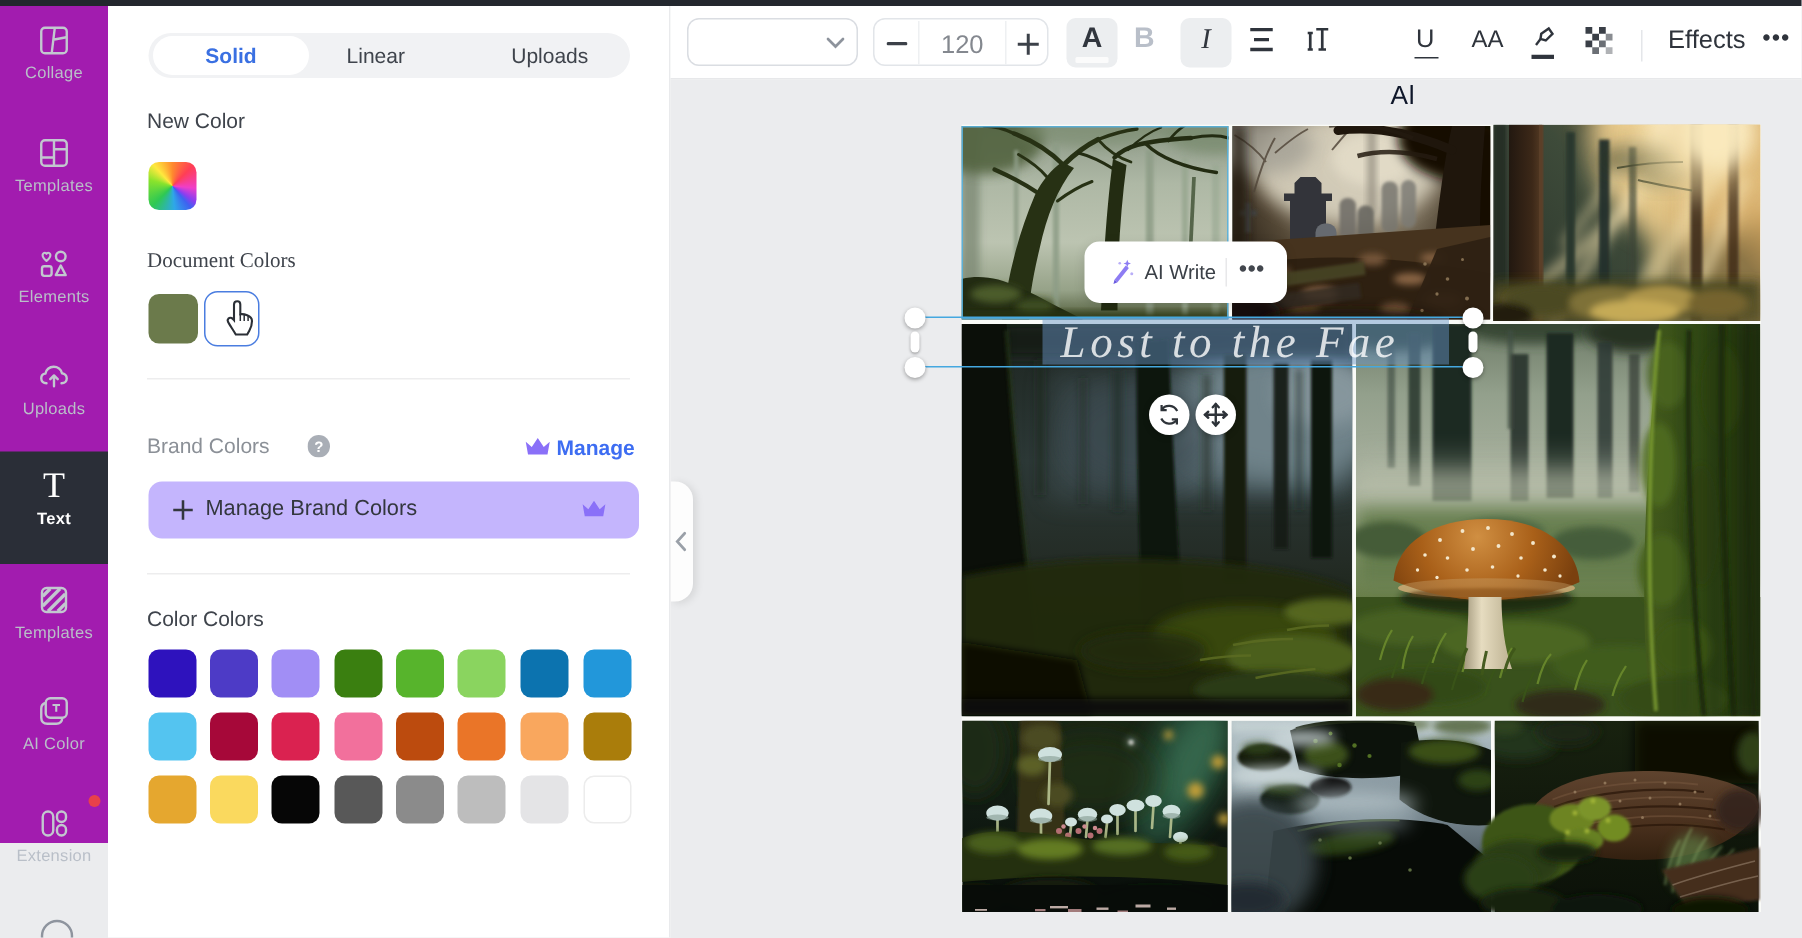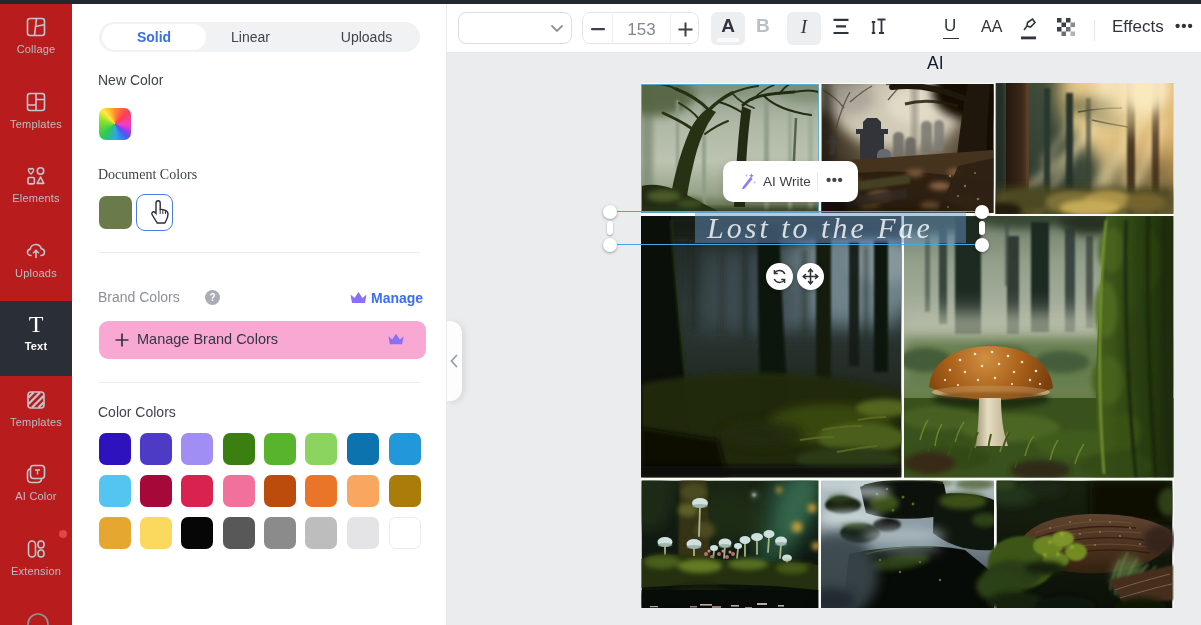--- a/index.html
+++ b/index.html
@@ -1,35 +1,35 @@
 <!DOCTYPE html>
 <html><head>
 <meta charset="utf-8">
 <style>
 * { margin:0; padding:0; box-sizing:border-box; }
 html,body { width:1201px; height:625px; overflow:hidden; font-family:"Liberation Sans", sans-serif; background:#ebecee; }
 .abs { position:absolute; }
 #topbar { position:absolute; left:0; top:0; width:1201px; height:4px; background:#23272e; z-index:30; }
-#sidebar { position:absolute; left:0; top:0; width:72px; height:625px; background:#b91c1c; z-index:20;text-decoration:underline; }
+#sidebar { position:absolute; left:0; top:0; width:72px; height:562px; background:#a21caf; z-index:20;text-decoration:underline; }
 .sbitem { position:absolute; left:0; width:72px; height:75px; text-align:center; color:#b9bfc8; }
 .sbitem svg { display:block; margin:12px auto 0; }
 .sblabel { font-size:11px; margin-top:4px; letter-spacing:0.2px; }
 .sbactive { background:#2a2e37; color:#ffffff; }
 .sbactive .sblabel { font-weight:bold; color:#fff; }
 #panel { position:absolute; left:72px; top:4px; width:375px; height:621px; background:#ffffff; z-index:10; border-right:1px solid #e9eaec; }
 #tabs { position:absolute; left:27px; top:18px; width:321px; height:30px; background:#f1f2f4; border-radius:16px; }
 #tabsolid { position:absolute; left:3px; top:2px; width:104px; height:26px; background:#ffffff; border-radius:14px; color:#3a70e2; font-weight:bold; font-size:14px; line-height:26px; text-align:center; }
 .tabtxt { position:absolute; top:0; width:107px; height:30px; line-height:30px; text-align:center; font-size:14px; color:#3f444c; }
 .plabel { position:absolute; left:26px; font-size:14px; color:#3f444c; }
 .pdivider { position:absolute; left:26px; width:322px; height:1px; background:#ededee; }
 #newswatch { position:absolute; left:27px; top:104px; width:32px; height:32px; border-radius:7px;
   background: conic-gradient(from 0deg at 50% 50%, #ff8a2e 0deg, #ff3e55 45deg, #f03ec8 95deg, #8a3ef0 125deg, #3e62f0 140deg, #2ea8e8 175deg, #2ec853 225deg, #8ae32c 285deg, #ffe93e 318deg, #ff8a2e 360deg); }
 #docswatch { position:absolute; left:27px; top:192px; width:33px; height:33px; border-radius:7px; background:#6b7a4b; }
 #selswatch { position:absolute; left:64px; top:190px; width:37px; height:37px; border-radius:9px; background:#fff; border:1.5px solid #4a7de0; }
-#brandbtn { position:absolute; left:27px; top:317px; width:327px; height:38px; background:#f9a8d4; border-radius:9px; }
+#brandbtn { position:absolute; left:27px; top:317px; width:327px; height:38px; background:#c4b5fd; border-radius:9px; }
 .swrow { position:absolute; left:27px; height:32px; }
 .sw { position:absolute; top:0; width:32px; height:32px; border-radius:7px; }
 #toolbar { position:absolute; left:447px; top:4px; width:754px; height:49px; background:#ffffff; border-bottom:1px solid #e7e8ea; z-index:10; }
 #canvas { position:absolute; left:447px; top:54px; width:754px; height:571px; background:#ebecee; }
 #fontdd { position:absolute; left:11px; top:8px; width:114px; height:32px; border:1px solid #dadde2; border-radius:8px; background:#fff; }
 #sizectl { position:absolute; left:135px; top:8px; width:117px; height:32px; border:1px solid #e2e5e9; border-radius:8px; background:#fff; }
 .szdiv { position:absolute; top:1px; width:1px; height:29px; background:#eef0f2; }
 .tbtn { position:absolute; top:8px; width:34px; height:33px; border-radius:6px; background:#eceef0; }
 .ticon { position:absolute; top:8px; height:33px; }
 #collapse { position:absolute; left:447px; top:321px; width:15px; height:80px; background:#fdfdfd; border-radius:0 12px 12px 0; box-shadow:2px 1px 6px rgba(0,0,0,0.10); z-index:5; }
@@ -178,21 +178,21 @@
     <svg class="abs" style="left:91px; top:11px;" width="14" height="9" viewBox="0 0 14 9" fill="none" stroke="#8d939c" stroke-width="1.8" stroke-linecap="round">
         <path d="M2 2 L7 7 L12 2"></path>
       </svg>
   </div>
   <div id="sizectl">
     <div class="szdiv" style="left:29px;"></div>
     <div class="szdiv" style="left:87px;"></div>
     <svg class="abs" style="left:8px; top:15px;" width="14" height="3" viewBox="0 0 14 3">
         <rect width="14" height="2.2" rx="1" fill="#3c4149"></rect>
       </svg>
-    <div class="abs" style="left:30px; top:7px; width:57px; text-align:center; font-size:17px; color:#84888f;">153</div>
+    <div class="abs" style="left:30px; top:7px; width:57px; text-align:center; font-size:17px; color:#84888f;">120</div>
     <svg class="abs" style="left:95px; top:9px;" width="15" height="15" viewBox="0 0 15 15" stroke="#3c4149" stroke-width="2">
         <path d="M7.5 0.5 V14.5 M0.5 7.5 H14.5"></path>
       </svg>
   </div>
   <div class="tbtn" style="left:264px;">
     <div style="position:absolute; left:0; top:3px; width:34px; text-align:center; font-size:19px; font-weight:bold; color:#31363e;">A</div>
     <div style="position:absolute; left:6px; bottom:3.5px; width:22px; height:3.5px; background:#fbfbfb; border-radius:1px;"></div>
   </div>
   <div class="ticon" style="left:309px; top:11px; font-size:19px; font-weight:bold; color:#b9bfc9;">B</div>
   <div class="tbtn" style="left:340px;">

